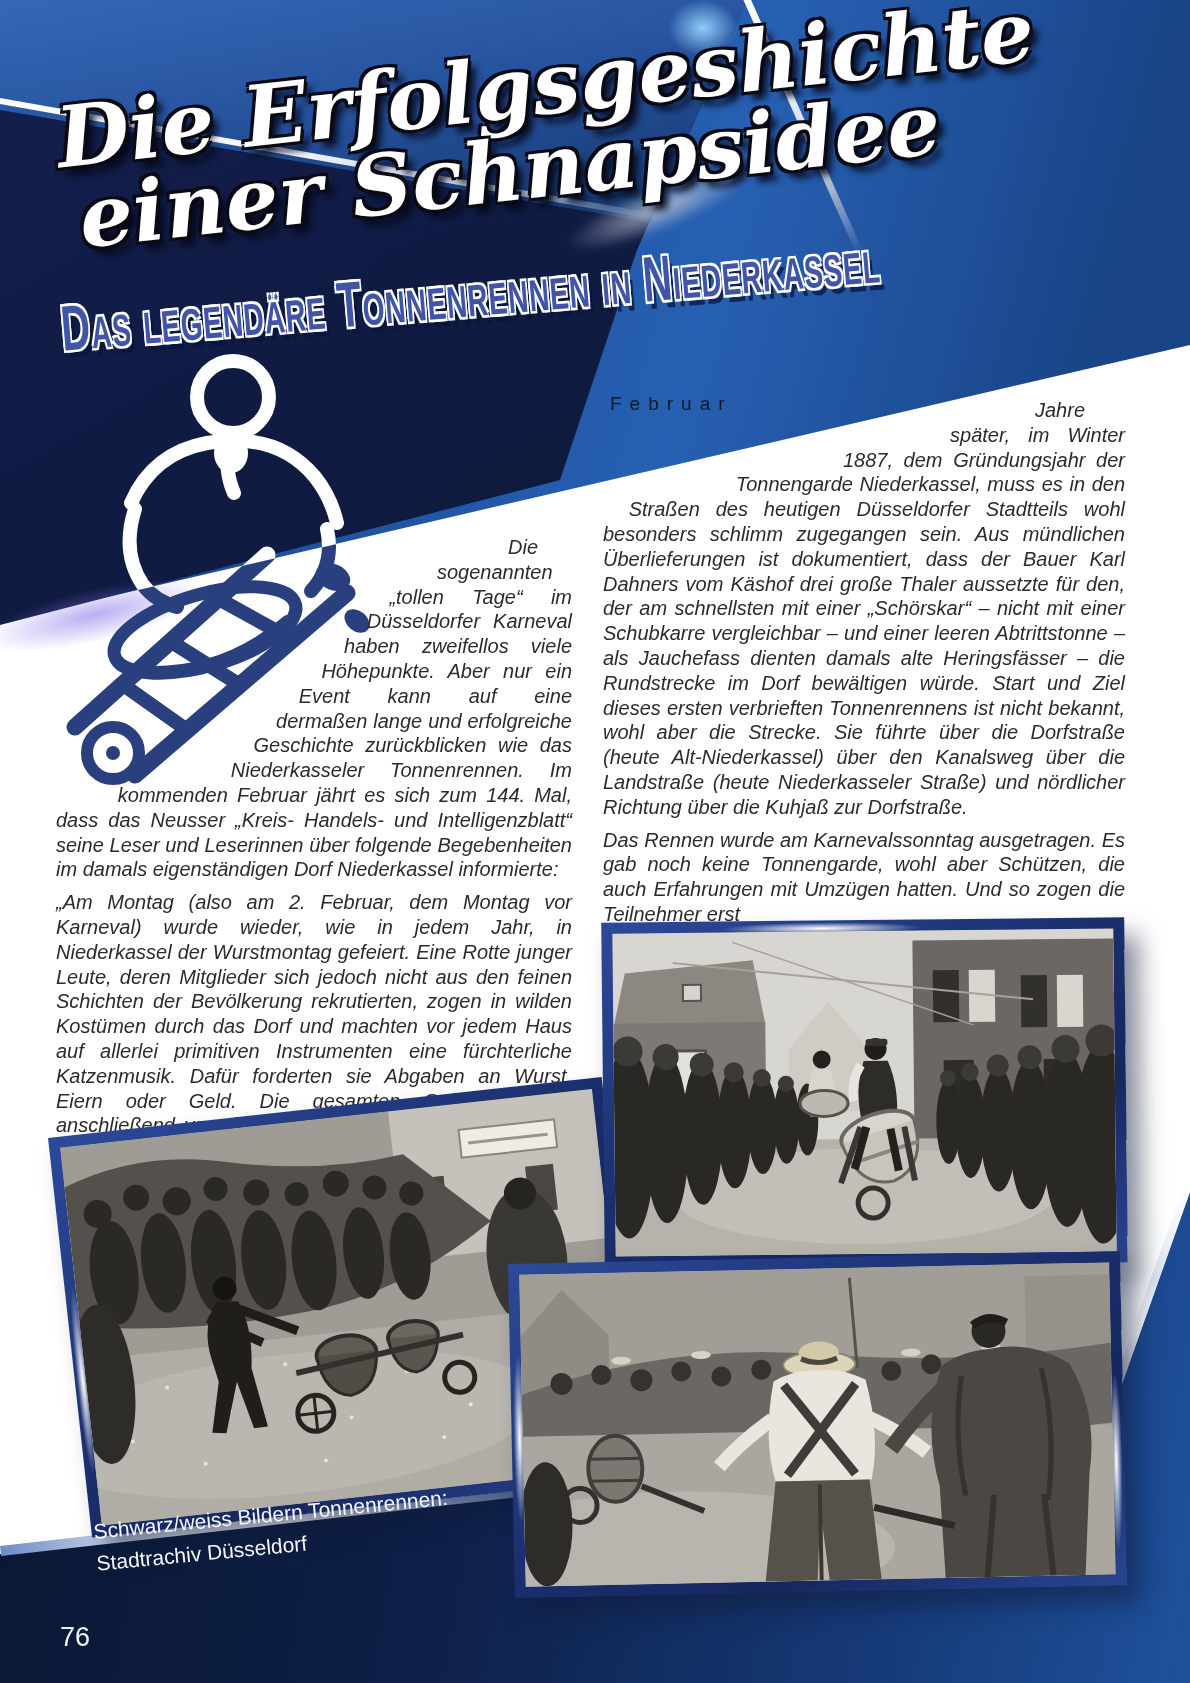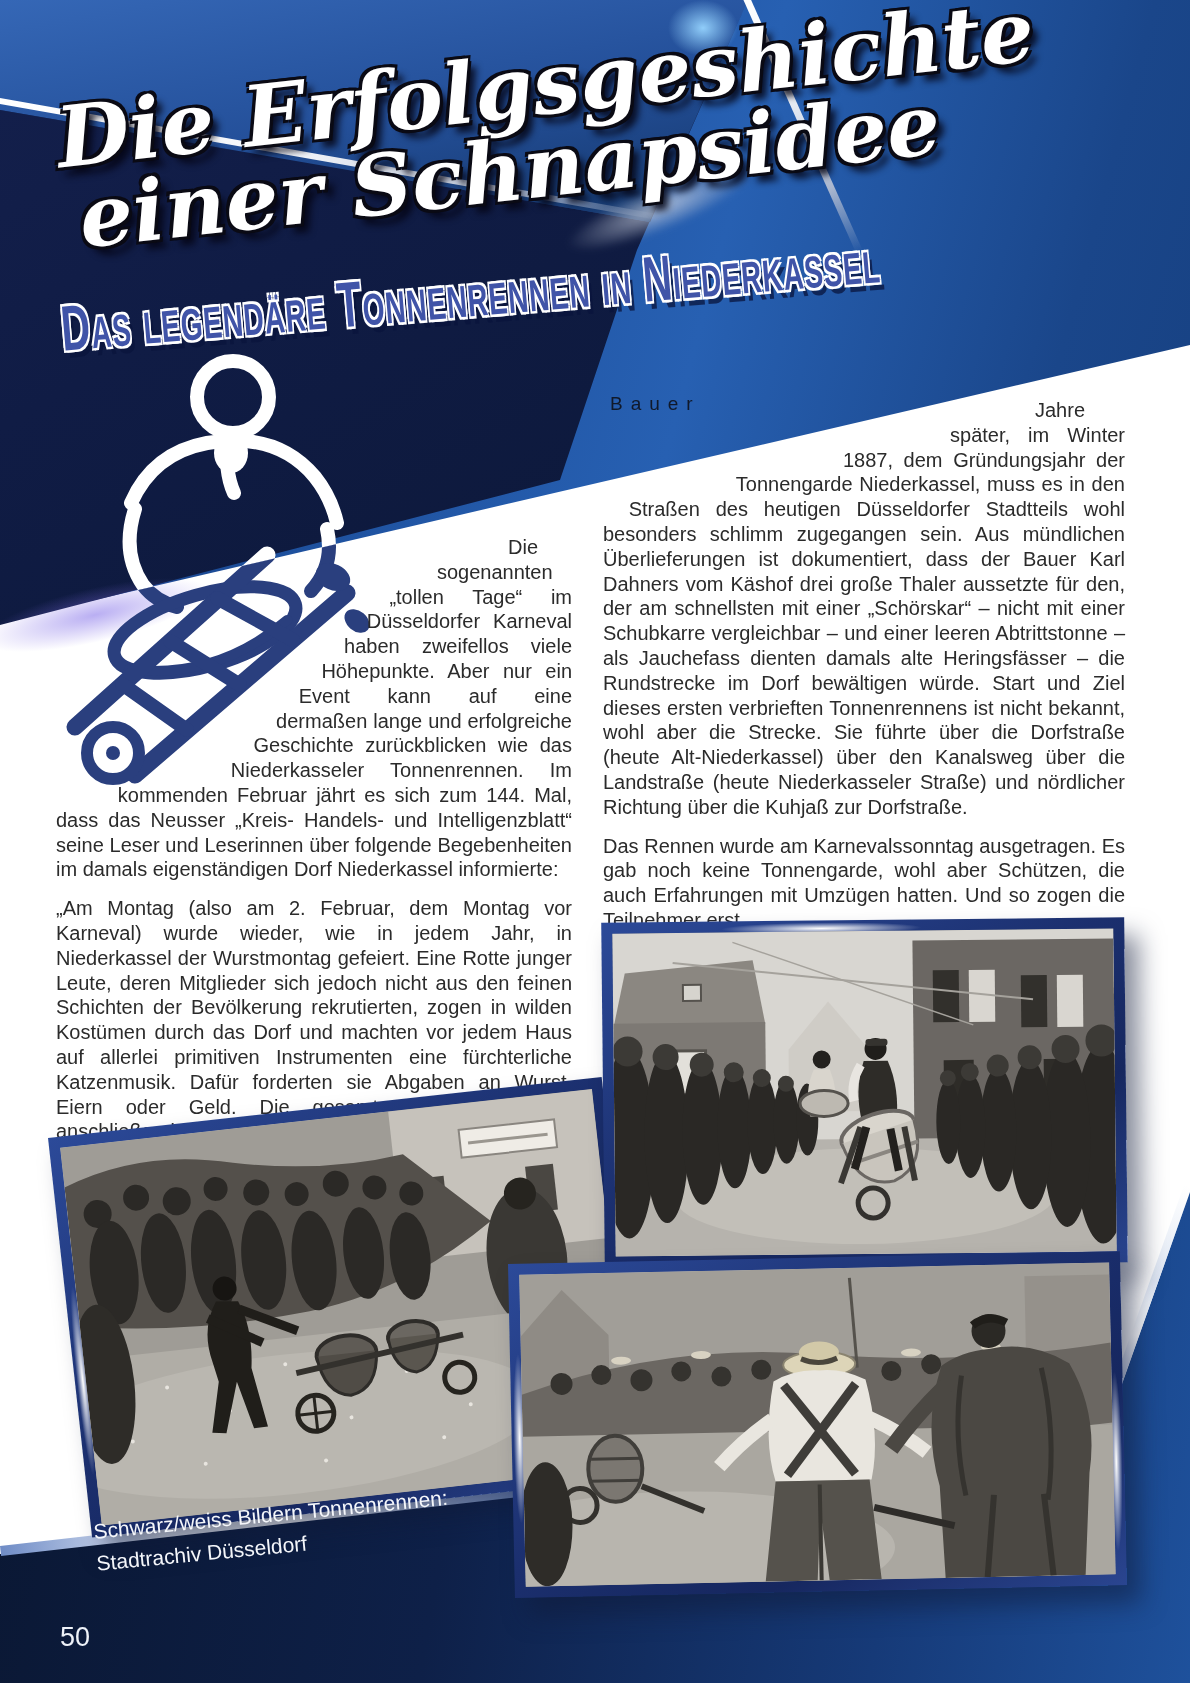--- a/index.html
+++ b/index.html
@@ -95,22 +95,22 @@
   
   .lead-word{
     position:absolute; left:610px; top:393px; z-index:3;
     font-size:19px; letter-spacing:8px; color:#10192a; font-weight:normal;
   }
   .col{
     position:absolute; z-index:2;
     font-size:20px; line-height:24.8px; text-align:justify; color:#2b2b2b;
     hyphens:auto;
   }
-  .col p{margin:0;}
-  .col p + p{margin-top:14px;}
+  .col p{margin:0;font-style:italic;}
+  .col p + p{margin-top:8px;}
   .col-left{left:56px; top:535px; width:516px; height:545px;}
   .col-right{left:603px; top:398px; width:522px; height:500px;}
   .indentL{
     float:left; width:452px; height:252px;
     shape-outside:polygon(0 0,452px 0,345px 28px,165px 225px,0 252px);
     shape-margin:6px;
   }
   .indentR{
     float:left; width:432px; height:100px;
     shape-outside:polygon(0 0,432px 0,0 100px);
@@ -196,21 +196,21 @@
           <use href="#tonnelogo"></use>
         </svg>
     </div>
     <div class="half half-navy">
       <svg>
           <use href="#tonnelogo"></use>
         </svg>
     </div>
   </div>
 
-  <div class="lead-word">Bauer</div>
+  <div class="lead-word">Februar</div>
 
   <div class="col col-left">
     <div class="indentL"></div>
     <p>Die sogenannten „tollen Tage“ im Düsseldorfer Karneval haben zweifellos viele Höhepunkte. Aber nur ein Event kann auf eine dermaßen lange und erfolgreiche Geschichte zurückblicken wie das Niederkasseler Tonnenrennen. Im kommenden Februar jährt es sich zum 144. Mal, dass das Neusser „Kreis- Handels- und Intelligenzblatt“ seine Leser und Leserinnen über folgende Begebenheiten im damals eigenständigen Dorf Niederkassel informierte:</p>
     <p>„Am Montag (also am 2. Februar, dem Montag vor Karneval) wurde wieder, wie in jedem Jahr, in Niederkassel der Wurstmontag gefeiert. Eine Rotte junger Leute, deren Mitglieder sich jedoch nicht aus den feinen Schichten der Bevölkerung rekrutierten, zogen in wilden Kostümen durch das Dorf und machten vor jedem Haus auf allerlei primitiven Instrumenten eine fürchterliche Katzenmusik. Dafür forderten sie Abgaben an Wurst, Eiern oder Geld. Die gesamten Gaben wurden anschließend von den Teilnehmern gemeinsam verzehrt respektive verjubelt.“</p>
   </div>
 
   <div class="col col-right">
     <div class="indentR"></div>
     <p>Jahre später, im Winter 1887, dem Gründungsjahr der Tonnengarde Niederkassel, muss es in den Straßen des heutigen Düsseldorfer Stadtteils wohl besonders schlimm zugegangen sein. Aus mündlichen Überlieferungen ist dokumentiert, dass der Bauer Karl Dahners vom Käshof drei große Thaler aussetzte für den, der am schnellsten mit einer „Schörskar“ – nicht mit einer Schubkarre vergleichbar – und einer leeren Abtrittstonne – als Jauchefass dienten damals alte Heringsfässer – die Rundstrecke im Dorf bewältigen würde. Start und Ziel dieses ersten verbrieften Tonnenrennens ist nicht bekannt, wohl aber die Strecke. Sie führte über die Dorfstraße (heute Alt-Niederkassel) über den Kanalsweg über die Landstraße (heute Niederkasseler Straße) und nördlicher Richtung über die Kuhjaß zur Dorfstraße.</p>
@@ -426,15 +426,15 @@
         </g>
         <line x1="350" y1="240" x2="430" y2="260" stroke="#2e2c29" stroke-width="7"></line>
       </svg>
     </div>
   </div>
 
   <div class="caption">
     <div>Schwarz/weiss Bildern Tonnenrennen:</div>
     <div>Stadtrachiv Düsseldorf</div>
   </div>
-  <div class="page-num">50</div>
+  <div class="page-num">76</div>
 
 </div>
 
 </body></html>

